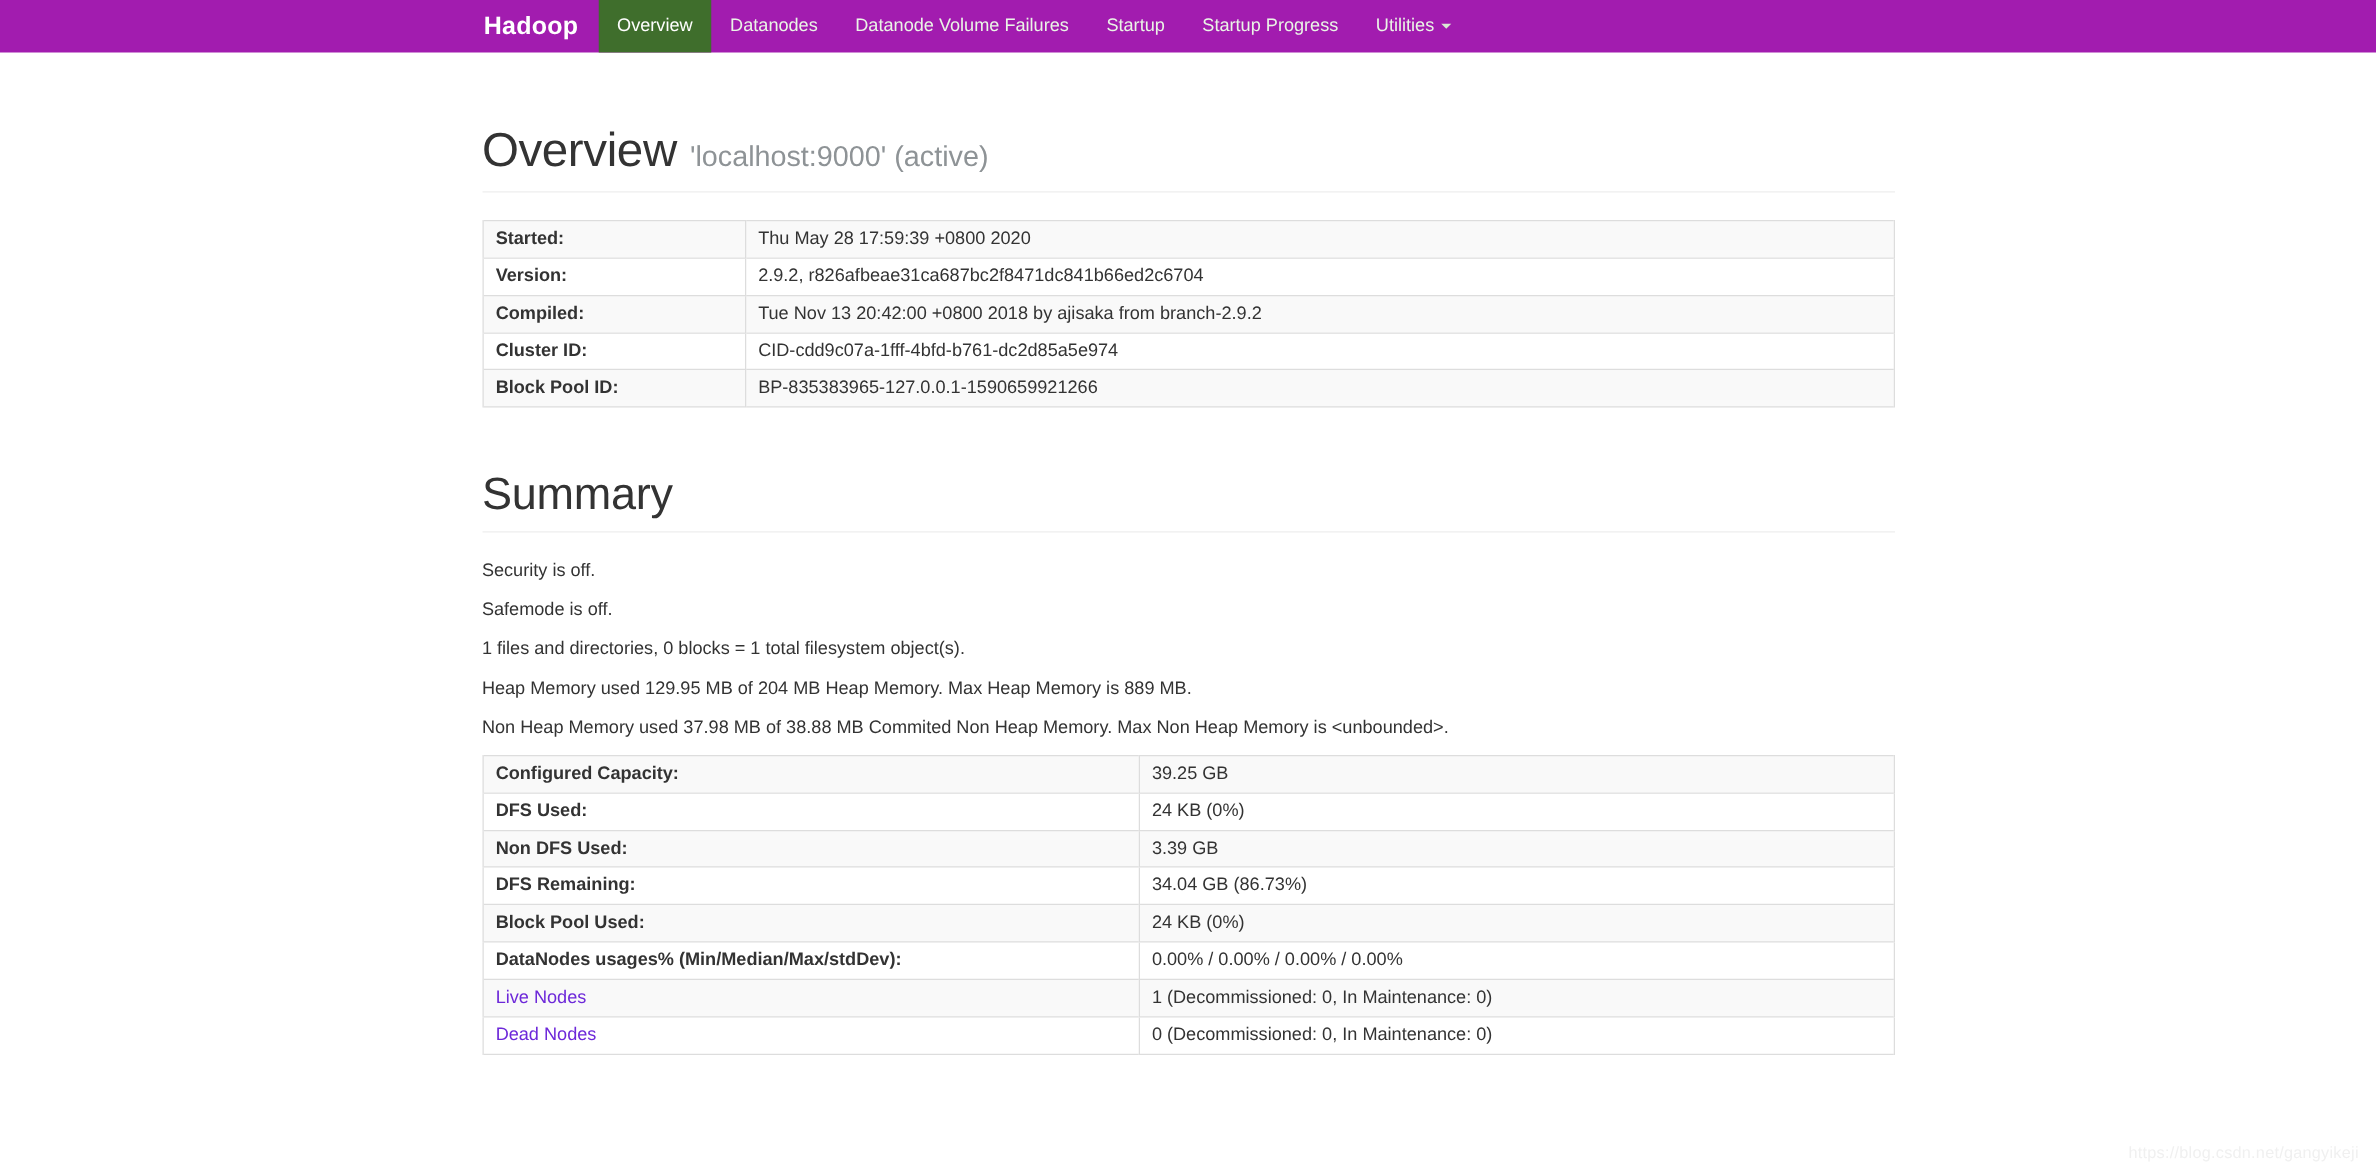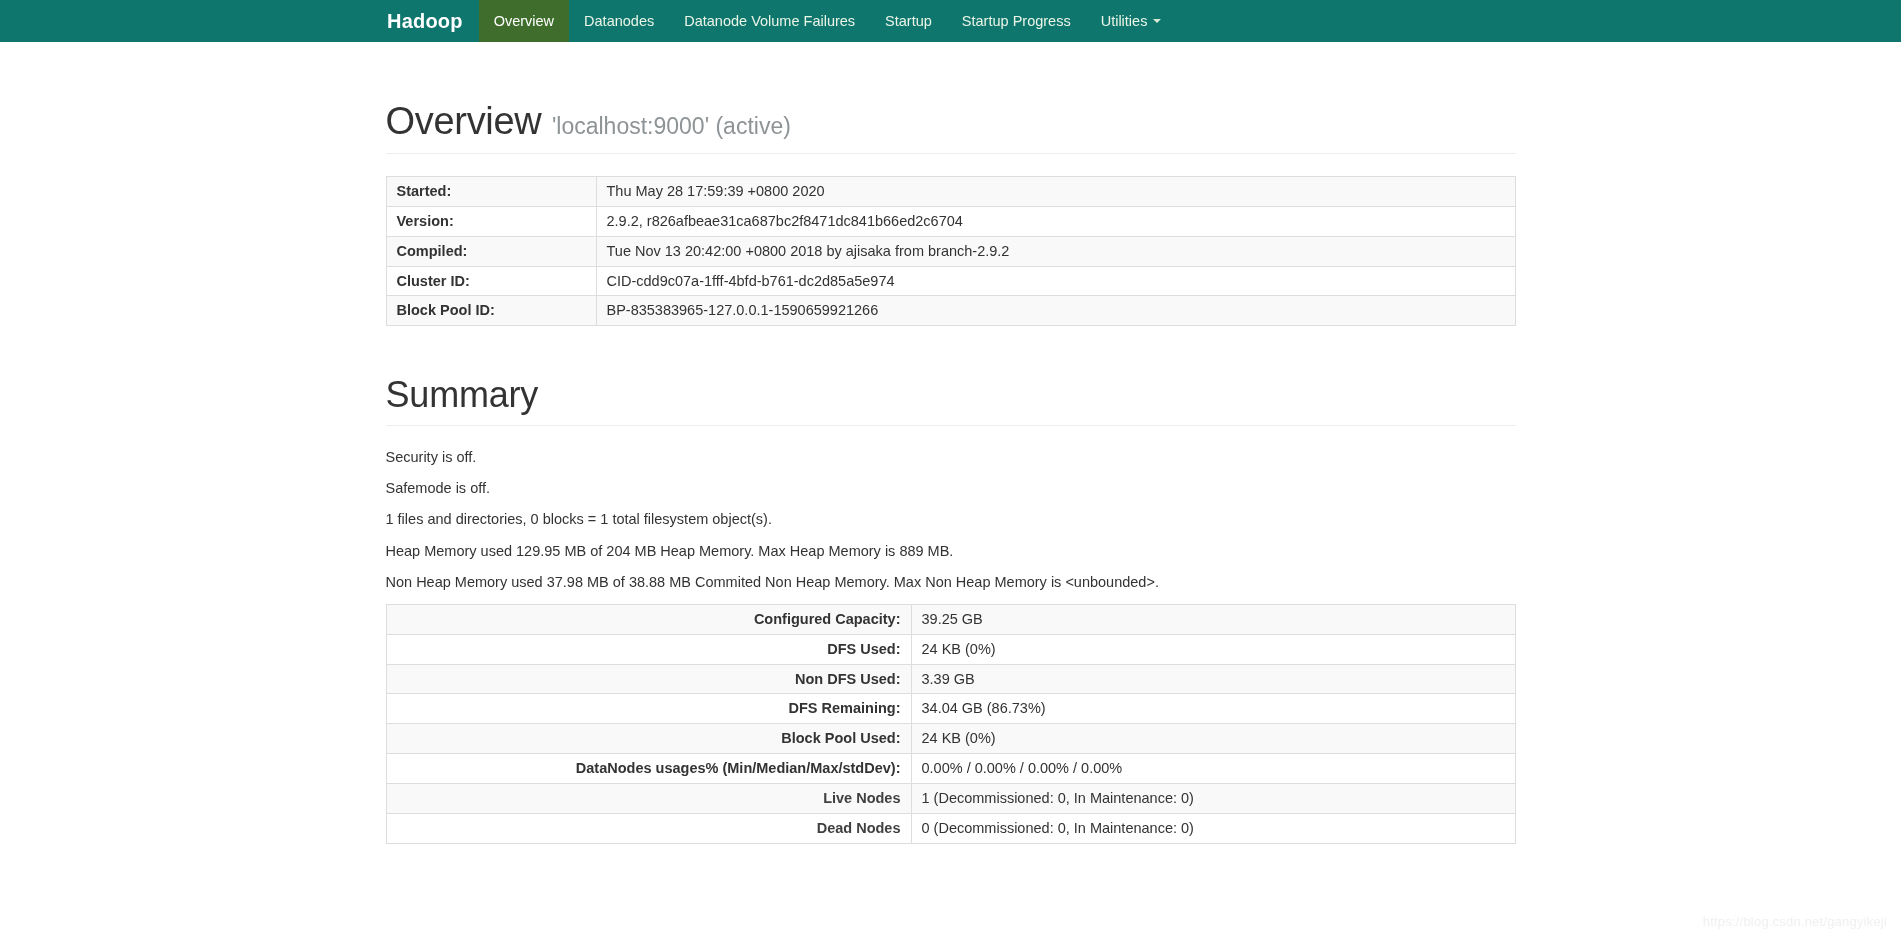--- a/index.html
+++ b/index.html
@@ -11,21 +11,21 @@
     height: 937px;
     overflow: hidden;
     background: #ffffff;
     font-family: "Liberation Sans", sans-serif;
   }
 
   
   .navbar {
     width: 100%;
     height: 42px;
-    background: #0f766e;
+    background: #a21caf;
     display: flex;
     align-items: stretch;
     padding-left: 371px;
     position: relative;
     z-index: 10;
   }
   .brand {
     display: flex;
     align-items: center;
     padding: 0 16px;
@@ -135,25 +135,25 @@
     vertical-align: middle;
     border-left: 1px solid #dddddd;
     border-right: 1px solid #dddddd;
     line-height: 1.3;
   }
   table.dfstable th {
     font-weight: bold;
     width: 210px;
     white-space: nowrap;
   }
-  table#table-summary th { width: 525px; text-align: right; }
+  table#table-summary th { width: 525px; }
   table.dfstable th a {
-    color: #404040;
+    color: #6d28d9;
     text-decoration: none;
-    font-weight: bold;
+    font-weight: normal;
     cursor: pointer;
   }
 
   .watermark {
     position: absolute;
     right: 14px;
     bottom: 8px;
     font-size: 13px;
     color: #f0f0f0;
     letter-spacing: 0.2px;

